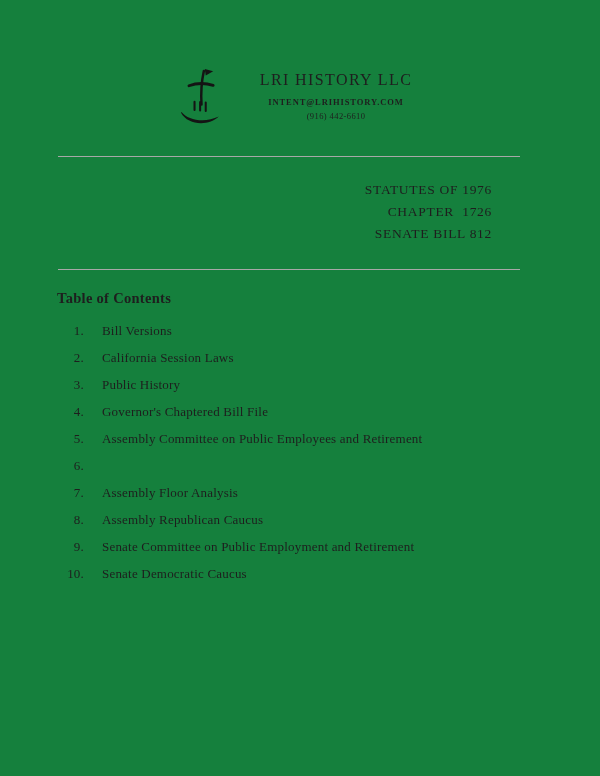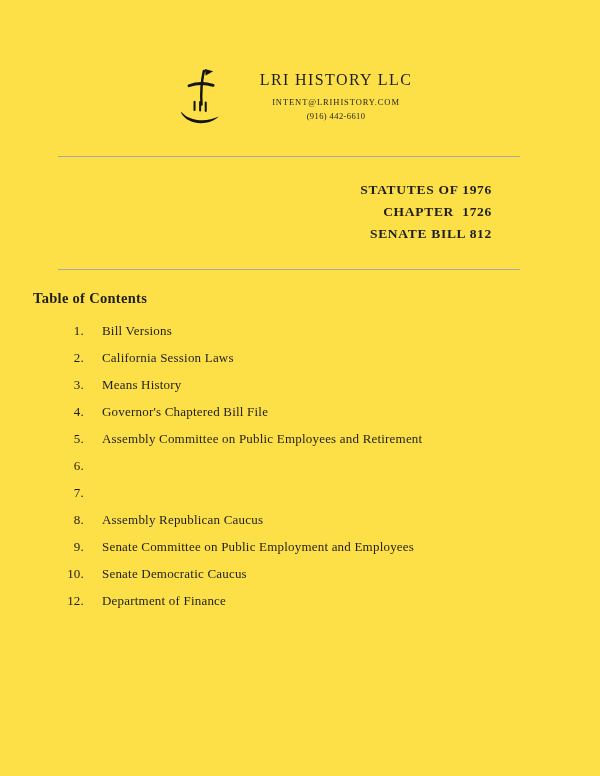--- a/index.html
+++ b/index.html
@@ -4,21 +4,21 @@
 <style>
   html, body {
     margin: 0;
     padding: 0;
     background: #ffffff;
   }
   .page {
     position: relative;
     width: 600px;
     height: 776px;
-    background: #fde047;
+    background: #15803d;
     font-family: "Liberation Serif", serif;
     color: #1e1e1e;
     overflow: hidden;
   }
 
   
   .header {
     display: flex;
     justify-content: center;
     align-items: center;
@@ -36,50 +36,51 @@
   }
   .company-name {
     font-size: 16px;
     letter-spacing: 1.4px;
     margin-bottom: 6px;
   }
   .contact-line {
     font-size: 8.5px;
     letter-spacing: 0.9px;
     line-height: 1.65;
+    font-weight: bold;
   }
   .phone-line {
     font-size: 8.5px;
     letter-spacing: 0.4px;
     line-height: 1.65;
   }
 
   
   .rule {
     border: none;
     border-top: 1px solid #a8a8a8;
     margin: 0 80px 0 58px;
   }
   .rule-1 { margin-top: 24px; }
   .rule-2 { margin-top: 0; }
 
   
   .doc-info {
     text-align: right;
     padding: 22px 108px 24px 0;
-    font-weight: bold;
+    font-weight: normal;
     font-size: 13.5px;
     letter-spacing: 0.7px;
     line-height: 22px;
   }
   .pre-space { white-space: pre; }
 
   
   .toc-title {
-    margin: 20px 0 16px 33px;
+    margin: 20px 0 16px 57px;
     font-weight: bold;
     font-size: 14.5px;
     letter-spacing: 0.3px;
   }
   .toc-list {
     margin-left: 58px;
   }
   .toc-item {
     display: flex;
     align-items: baseline;
@@ -136,47 +137,44 @@
     <div class="toc-item">
       <span class="toc-num">1.</span>
       <span class="toc-label">Bill Versions</span>
     </div>
     <div class="toc-item">
       <span class="toc-num">2.</span>
       <span class="toc-label">California Session Laws</span>
     </div>
     <div class="toc-item">
       <span class="toc-num">3.</span>
-      <span class="toc-label">Means History</span>
+      <span class="toc-label">Public History</span>
     </div>
     <div class="toc-item">
       <span class="toc-num">4.</span>
       <span class="toc-label">Governor's Chaptered Bill File</span>
     </div>
     <div class="toc-item">
       <span class="toc-num">5.</span>
       <span class="toc-label">Assembly Committee on Public Employees and Retirement</span>
     </div>
     <div class="toc-item">
       <span class="toc-num">6.</span>
     </div>
     <div class="toc-item">
       <span class="toc-num">7.</span>
+      <span class="toc-label">Assembly Floor Analysis</span>
     </div>
     <div class="toc-item">
       <span class="toc-num">8.</span>
       <span class="toc-label">Assembly Republican Caucus</span>
     </div>
     <div class="toc-item">
       <span class="toc-num">9.</span>
-      <span class="toc-label">Senate Committee on Public Employment and Employees</span>
+      <span class="toc-label">Senate Committee on Public Employment and Retirement</span>
     </div>
     <div class="toc-item">
       <span class="toc-num">10.</span>
       <span class="toc-label">Senate Democratic Caucus</span>
-    </div>
-    <div class="toc-item">
-      <span class="toc-num">12.</span>
-      <span class="toc-label">Department of Finance</span>
     </div>
   </div>
 
 </div>
 
 </body></html>

